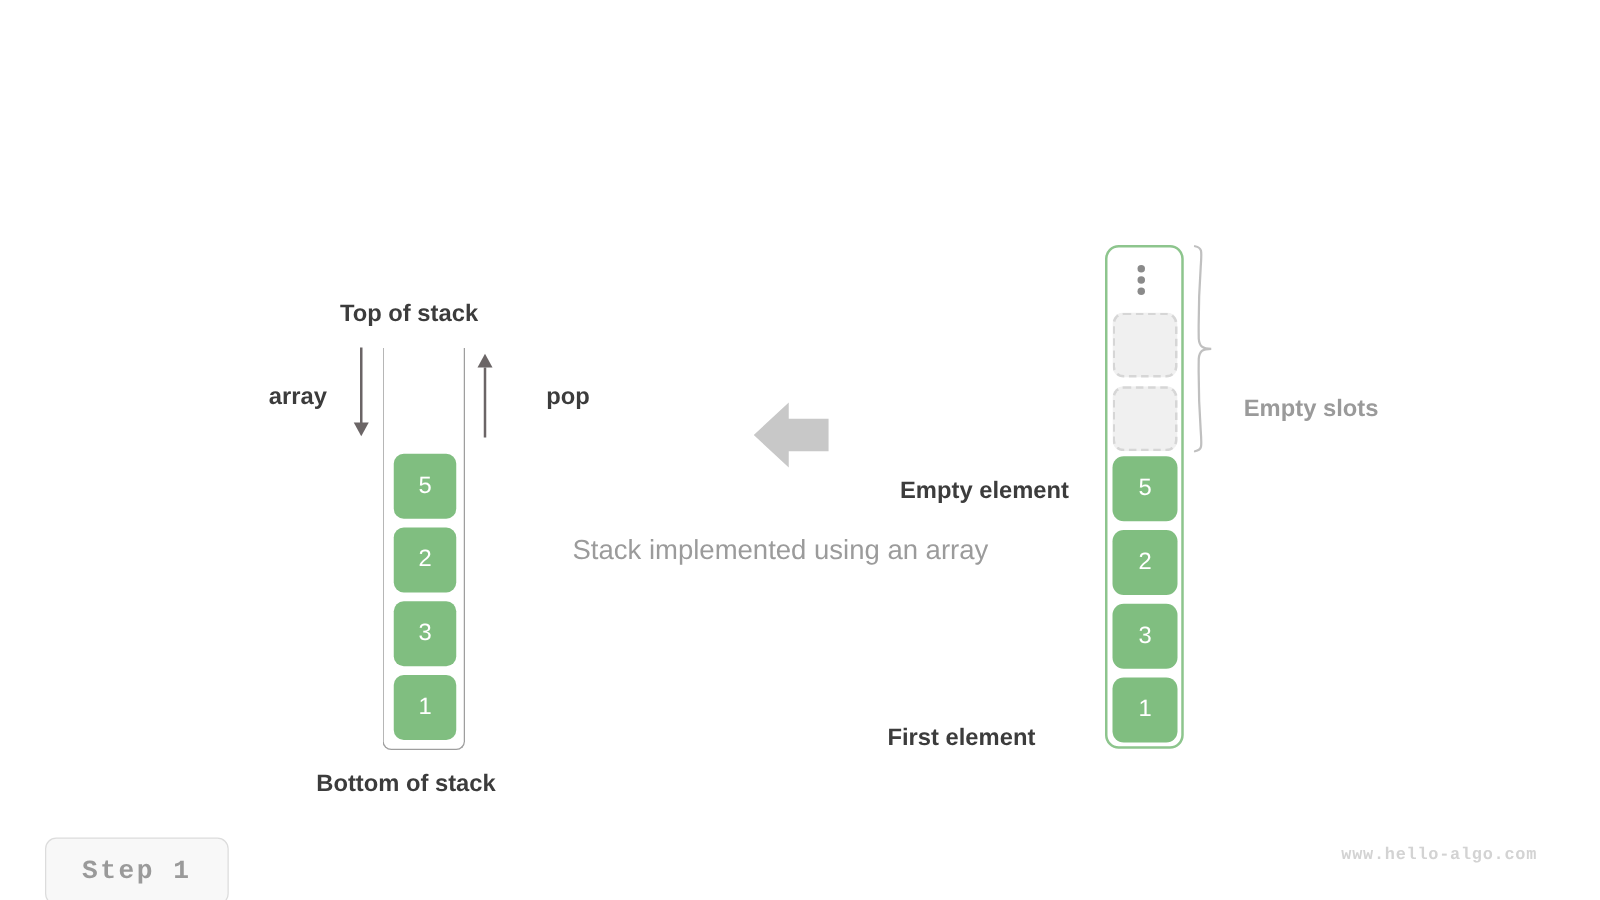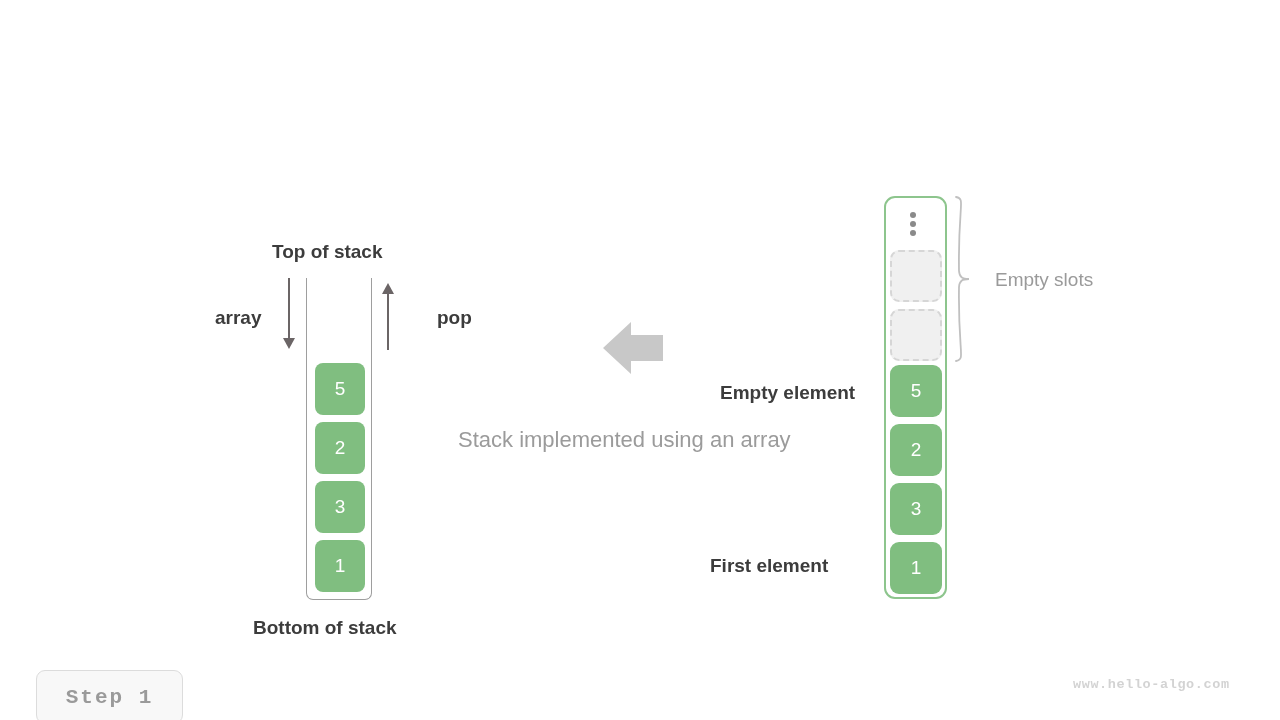--- a/index.html
+++ b/index.html
@@ -26,24 +26,25 @@
     position: absolute;
     color: #3c3c3c;
     font-weight: bold;
     font-size: 19px;
     white-space: nowrap;
     font-family: "Liberation Sans", sans-serif;
   }
   .lbl-gray-bold {
     position: absolute;
     color: #9a9a9a;
-    font-weight: normal;
-    font-size: 19px;
-    white-space: nowrap;
-    font-family: "Liberation Sans", sans-serif;
+    font-weight: bold;
+    font-size: 19px;
+    white-space: nowrap;
+    font-family: "Liberation Sans", sans-serif;
+    margin-top: 48px;
   }
   .caption {
     position: absolute;
     color: #9b9b9b;
     font-size: 22px;
     font-weight: normal;
     white-space: nowrap;
     font-family: "Liberation Sans", sans-serif;
   }
 
@@ -242,19 +243,19 @@
   </div>
 
   <svg class="brace-svg" style="left:952px; top:193px;" width="24" height="172" viewBox="0 0 24 172">
     <path d="M4 4 C14 6, 6 10, 7 78 C7.5 84, 10 86, 17 86 C10 86, 7.5 88, 7 94 C6 162, 14 166, 4 168" fill="none" stroke="#c0c0c0" stroke-width="1.8" stroke-linecap="round"></path>
   </svg>
 
   <div class="lbl-gray-bold" style="left:995px; top:269px;">Empty slots</div>
 
   <div class="lbl-dark" style="left:720px; top:382px;">Empty element</div>
 
-  <div class="lbl-dark" style="left:710px; top:555px;">First element</div>
+  <div class="lbl-dark" style="left:710px; top:580px;">First element</div>
 
   <div id="step-badge">Step  1</div>
 
   <div id="watermark">www.hello-algo.com</div>
 
 </div>
 
 </body></html>

